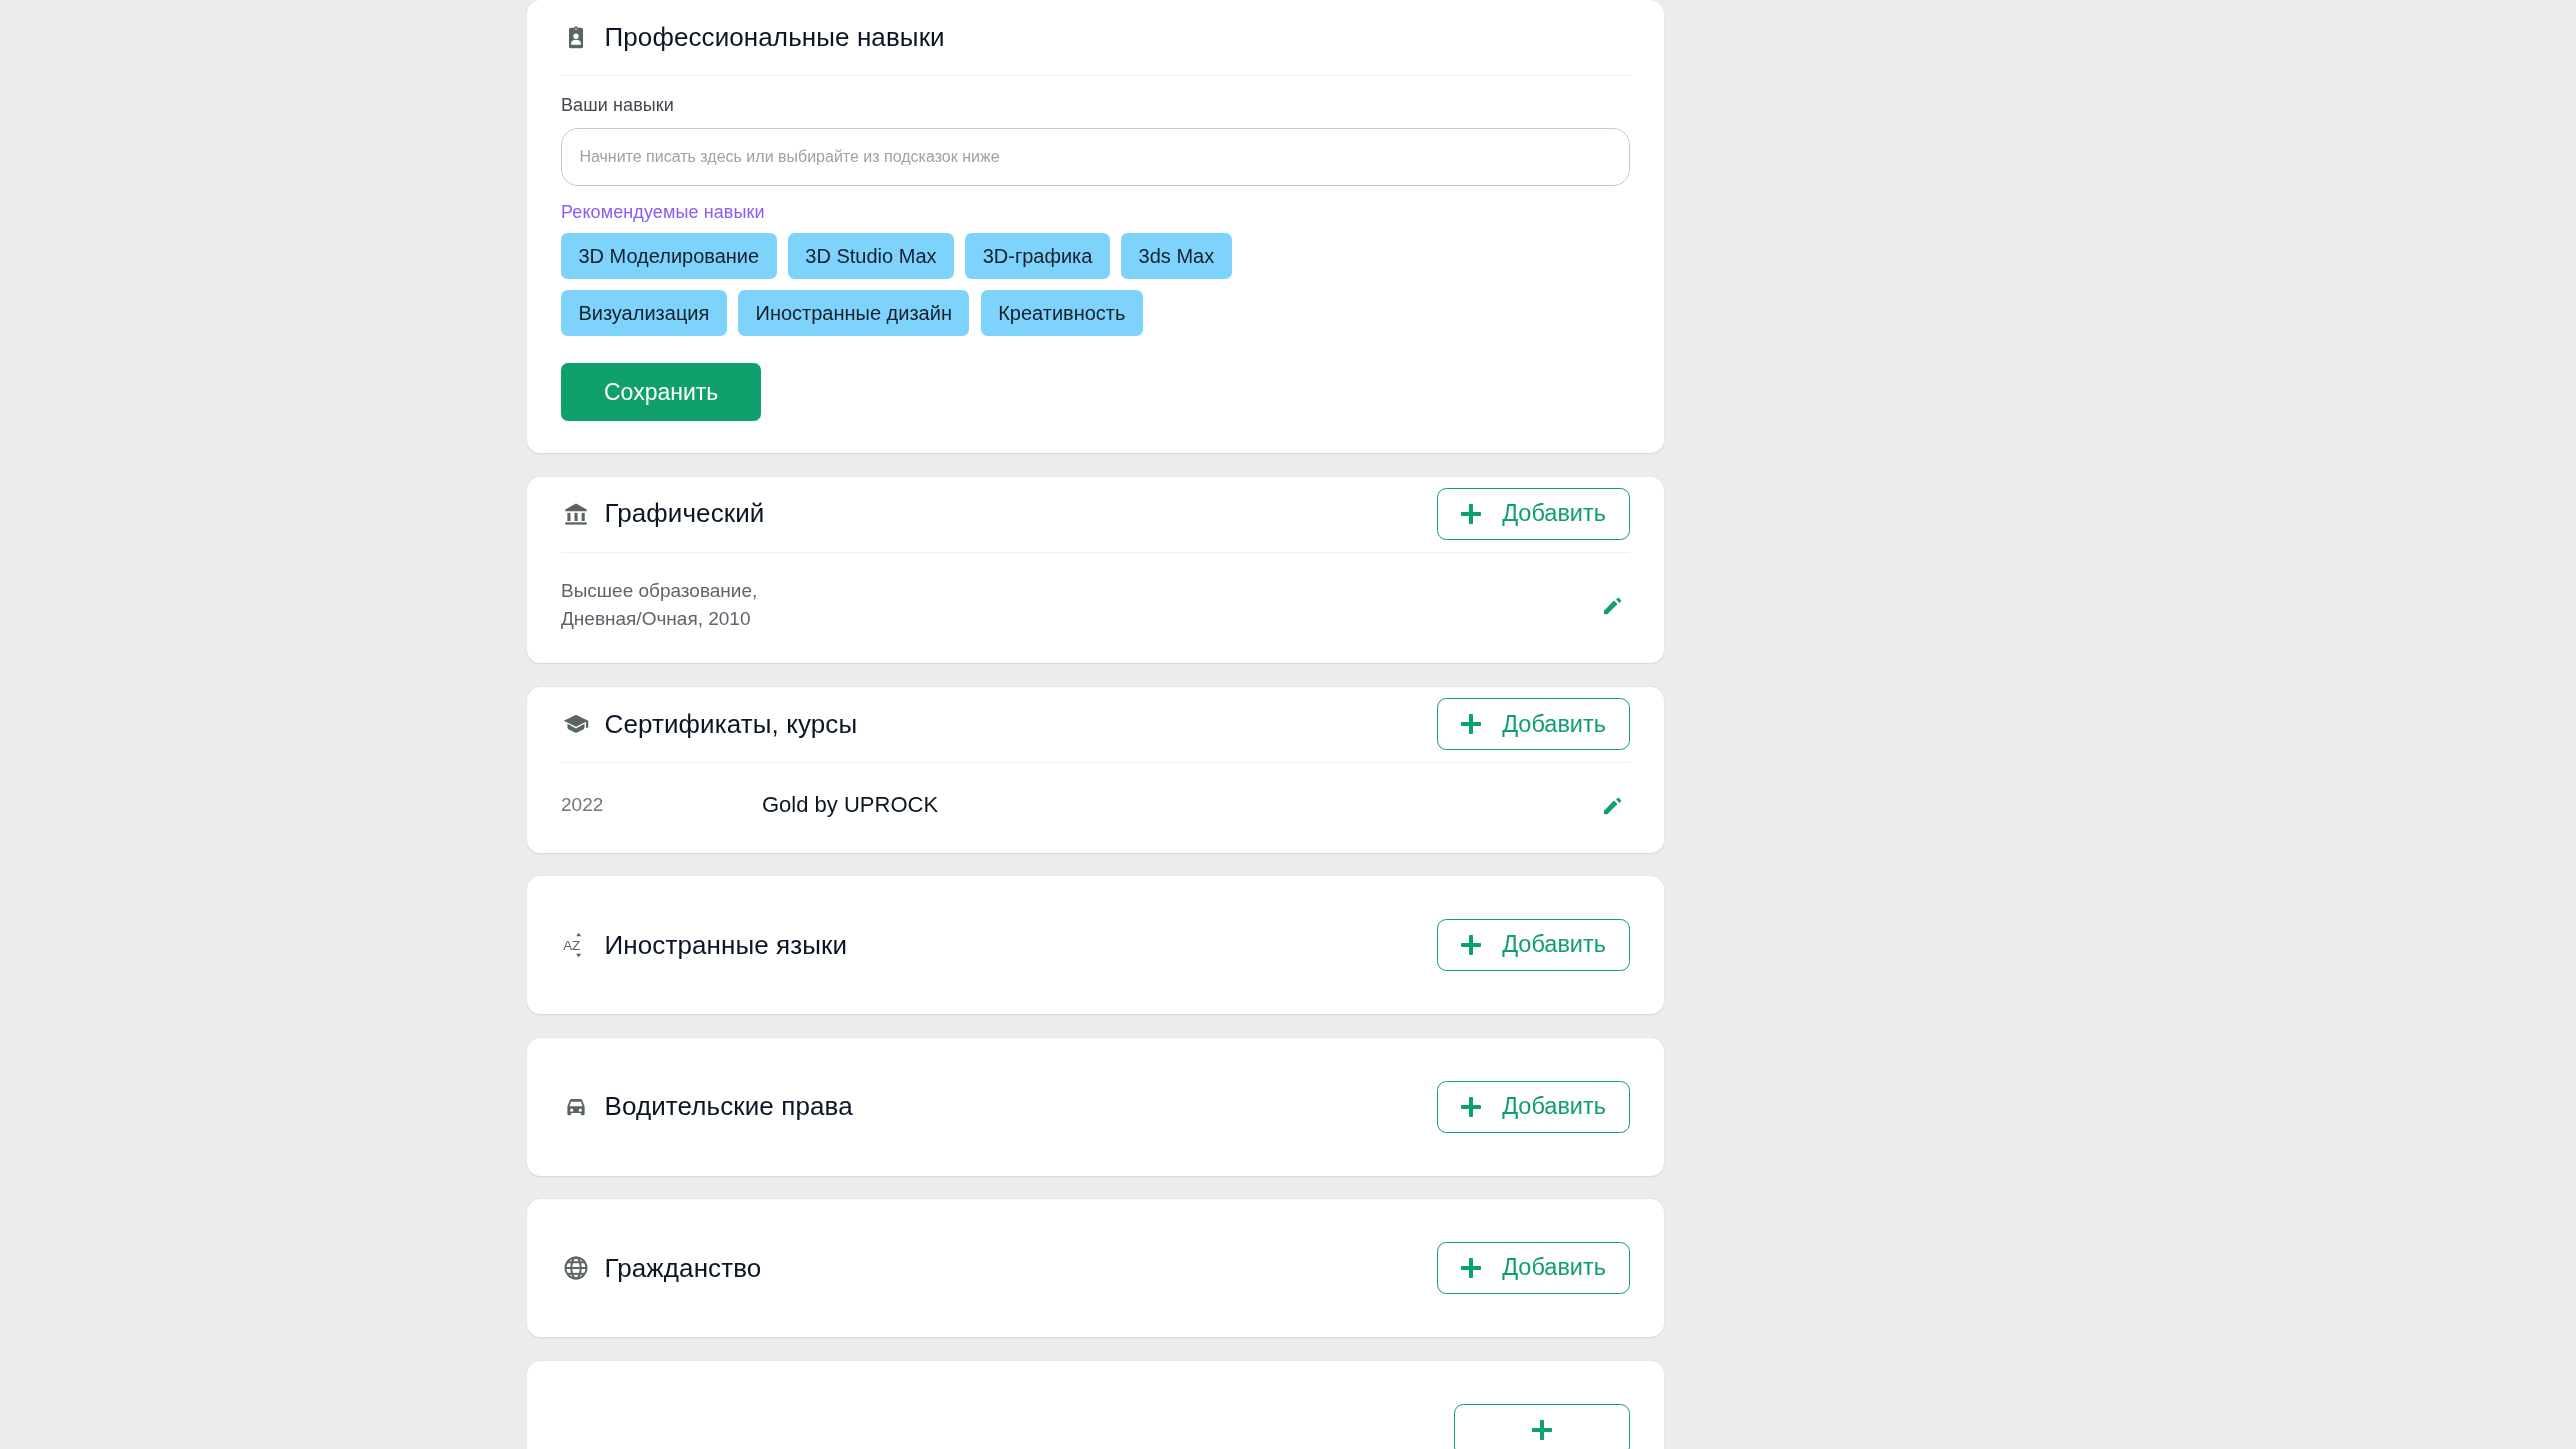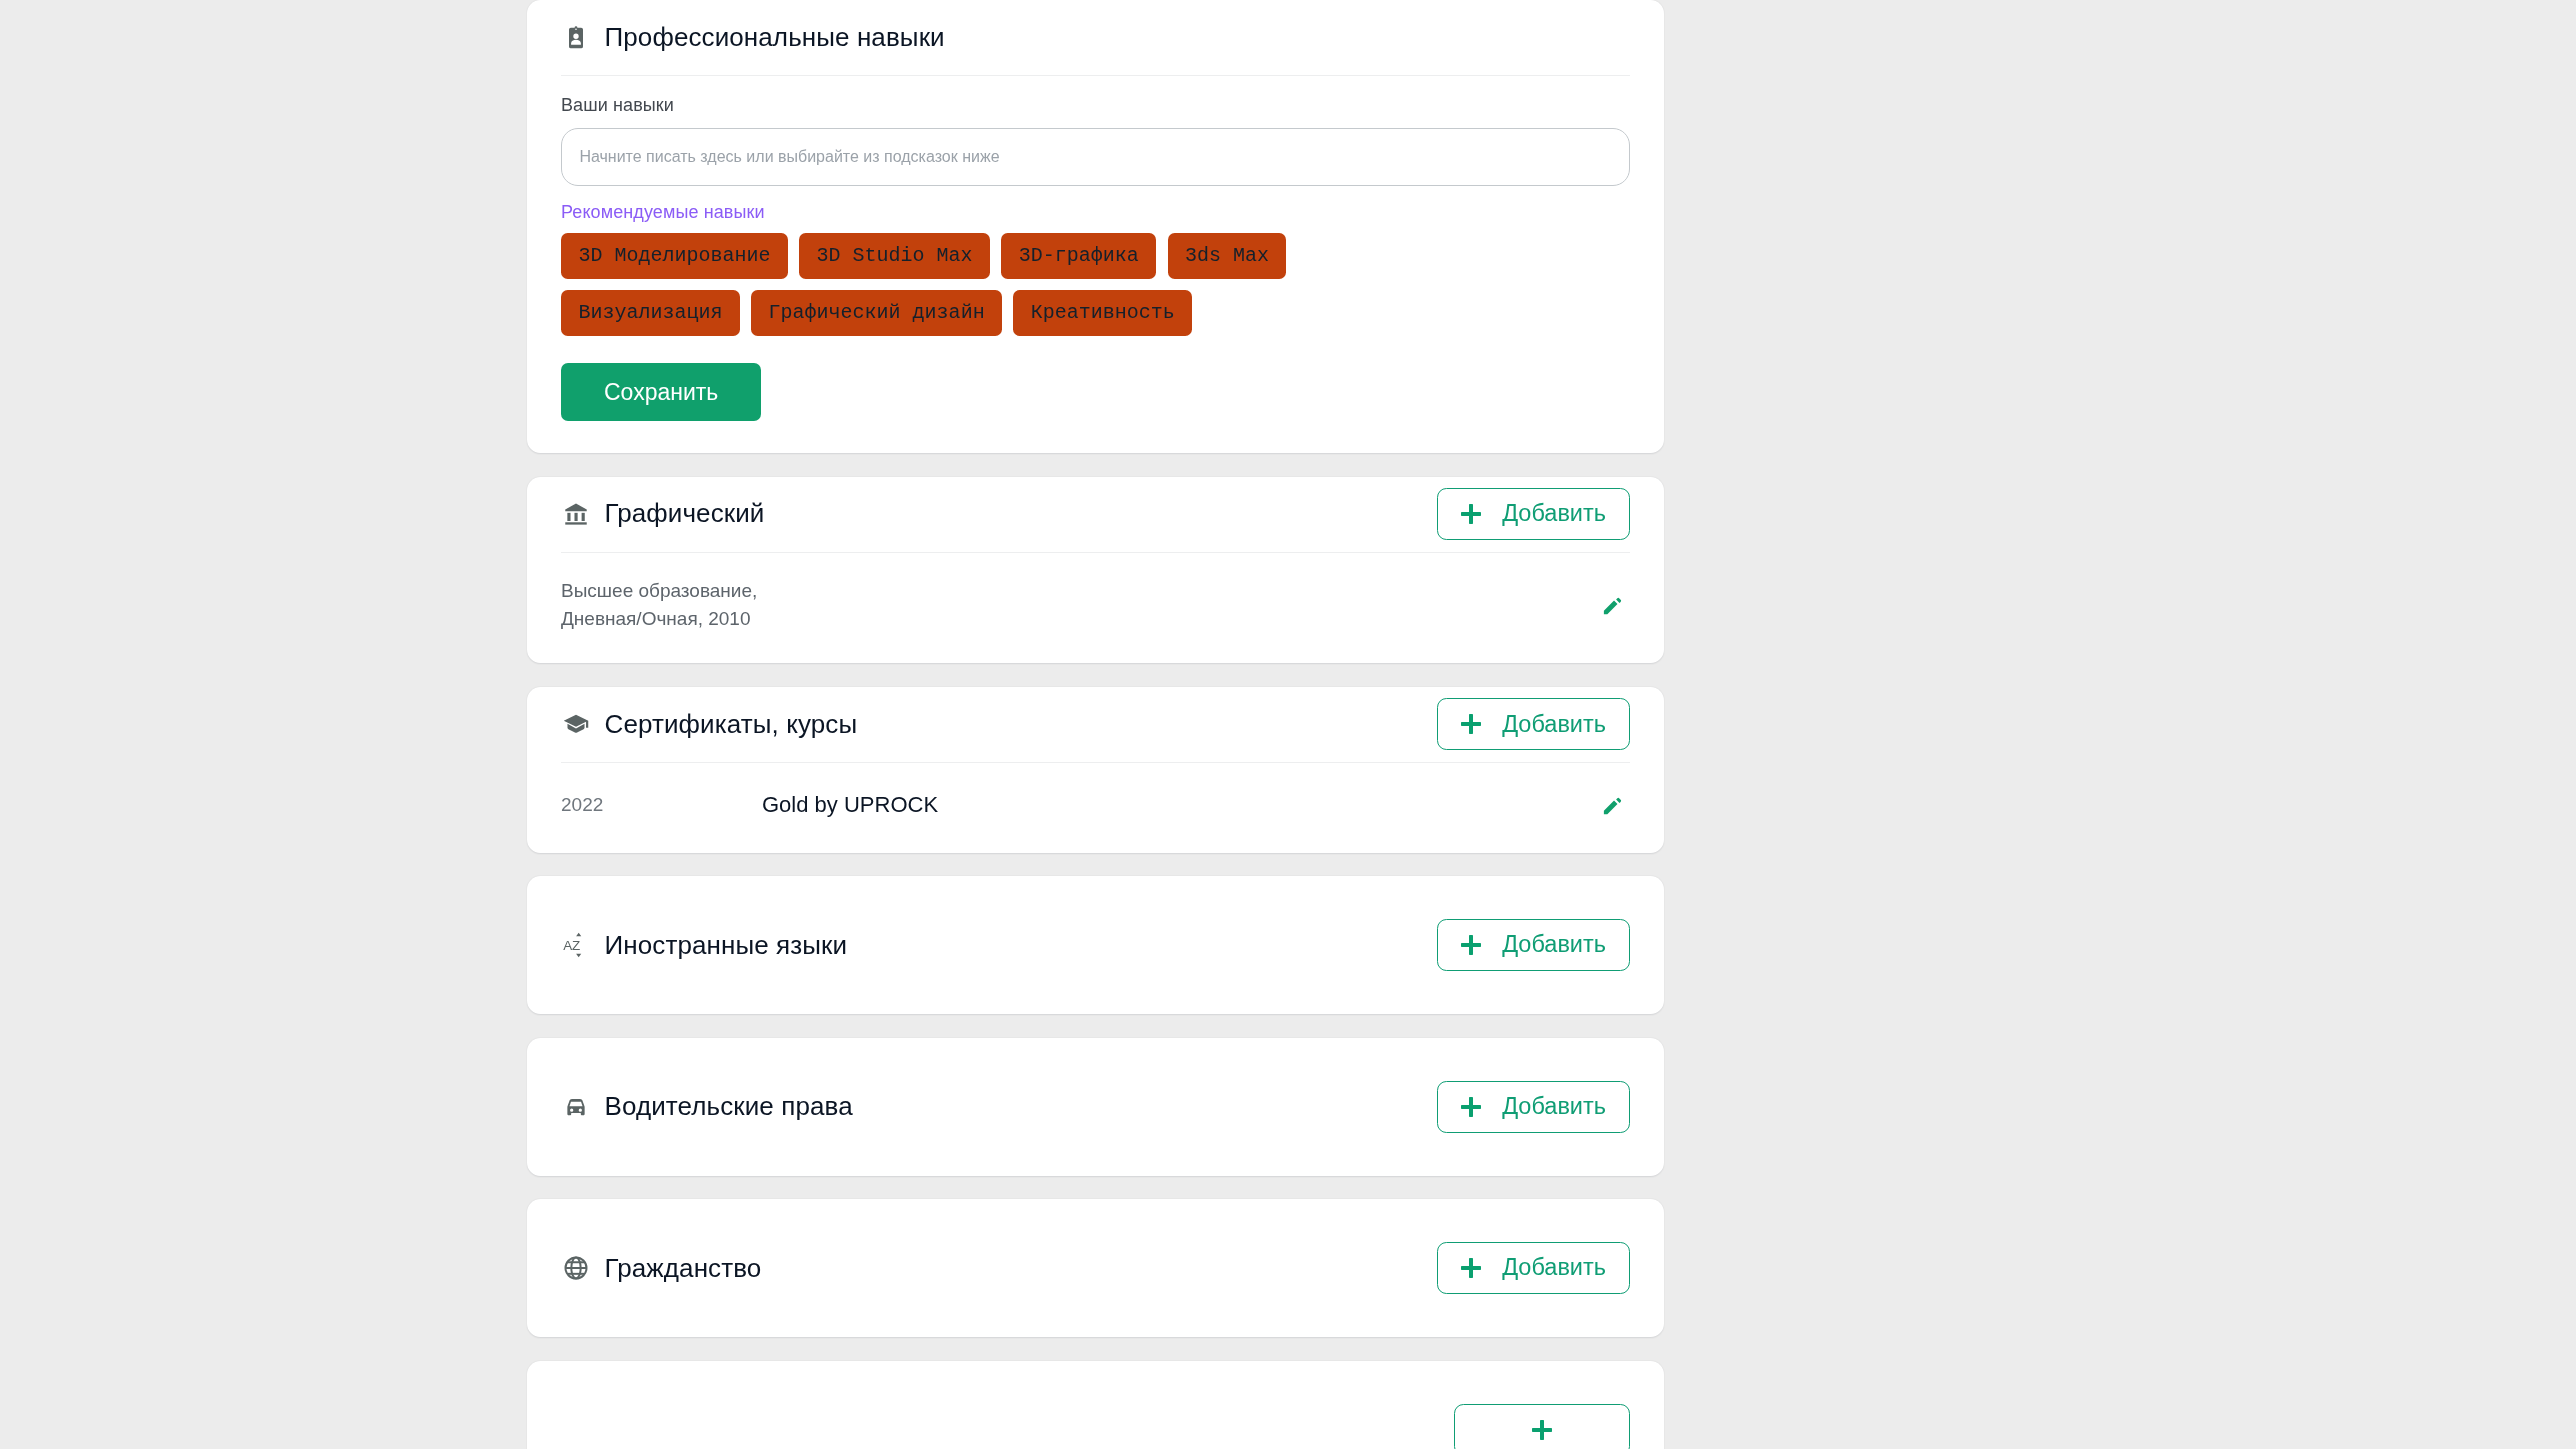--- a/index.html
+++ b/index.html
@@ -154,23 +154,23 @@
     max-width: 758px;
   }
 
   .chip {
     display: inline-flex;
     align-items: center;
     height: 46px;
     padding: 0 17.4px;
     border: none;
     border-radius: 6.7px;
-    background: #c2410c;
+    background: #7dd3fc;
     color: #15202b;
-    font-family: Liberation Mono, monospace;
+    font-family: Liberation Sans, sans-serif;
     font-size: 20px;
     line-height: 1;
     cursor: pointer;
     white-space: nowrap;
   }
 
   .save-btn {
     margin-top: 27px;
     display: inline-flex;
     align-items: center;
@@ -261,21 +261,21 @@
         <input class="skills-input" type="text" placeholder="Начните писать здесь или выбирайте из подсказок ниже" style="">
 
         <div class="sub-label">Рекомендуемые навыки</div>
 
         <div class="chips">
           <button class="chip">3D Моделирование</button>
           <button class="chip">3D Studio Max</button>
           <button class="chip">3D-графика</button>
           <button class="chip">3ds Max</button>
           <button class="chip">Визуализация</button>
-          <button class="chip">Графический дизайн</button>
+          <button class="chip">Иностранные дизайн</button>
           <button class="chip">Креативность</button>
         </div>
 
         <button class="save-btn">Сохранить</button>
       </div>
     </section>
 
     <div class="gap-sm"></div>
 
     <section class="card">

